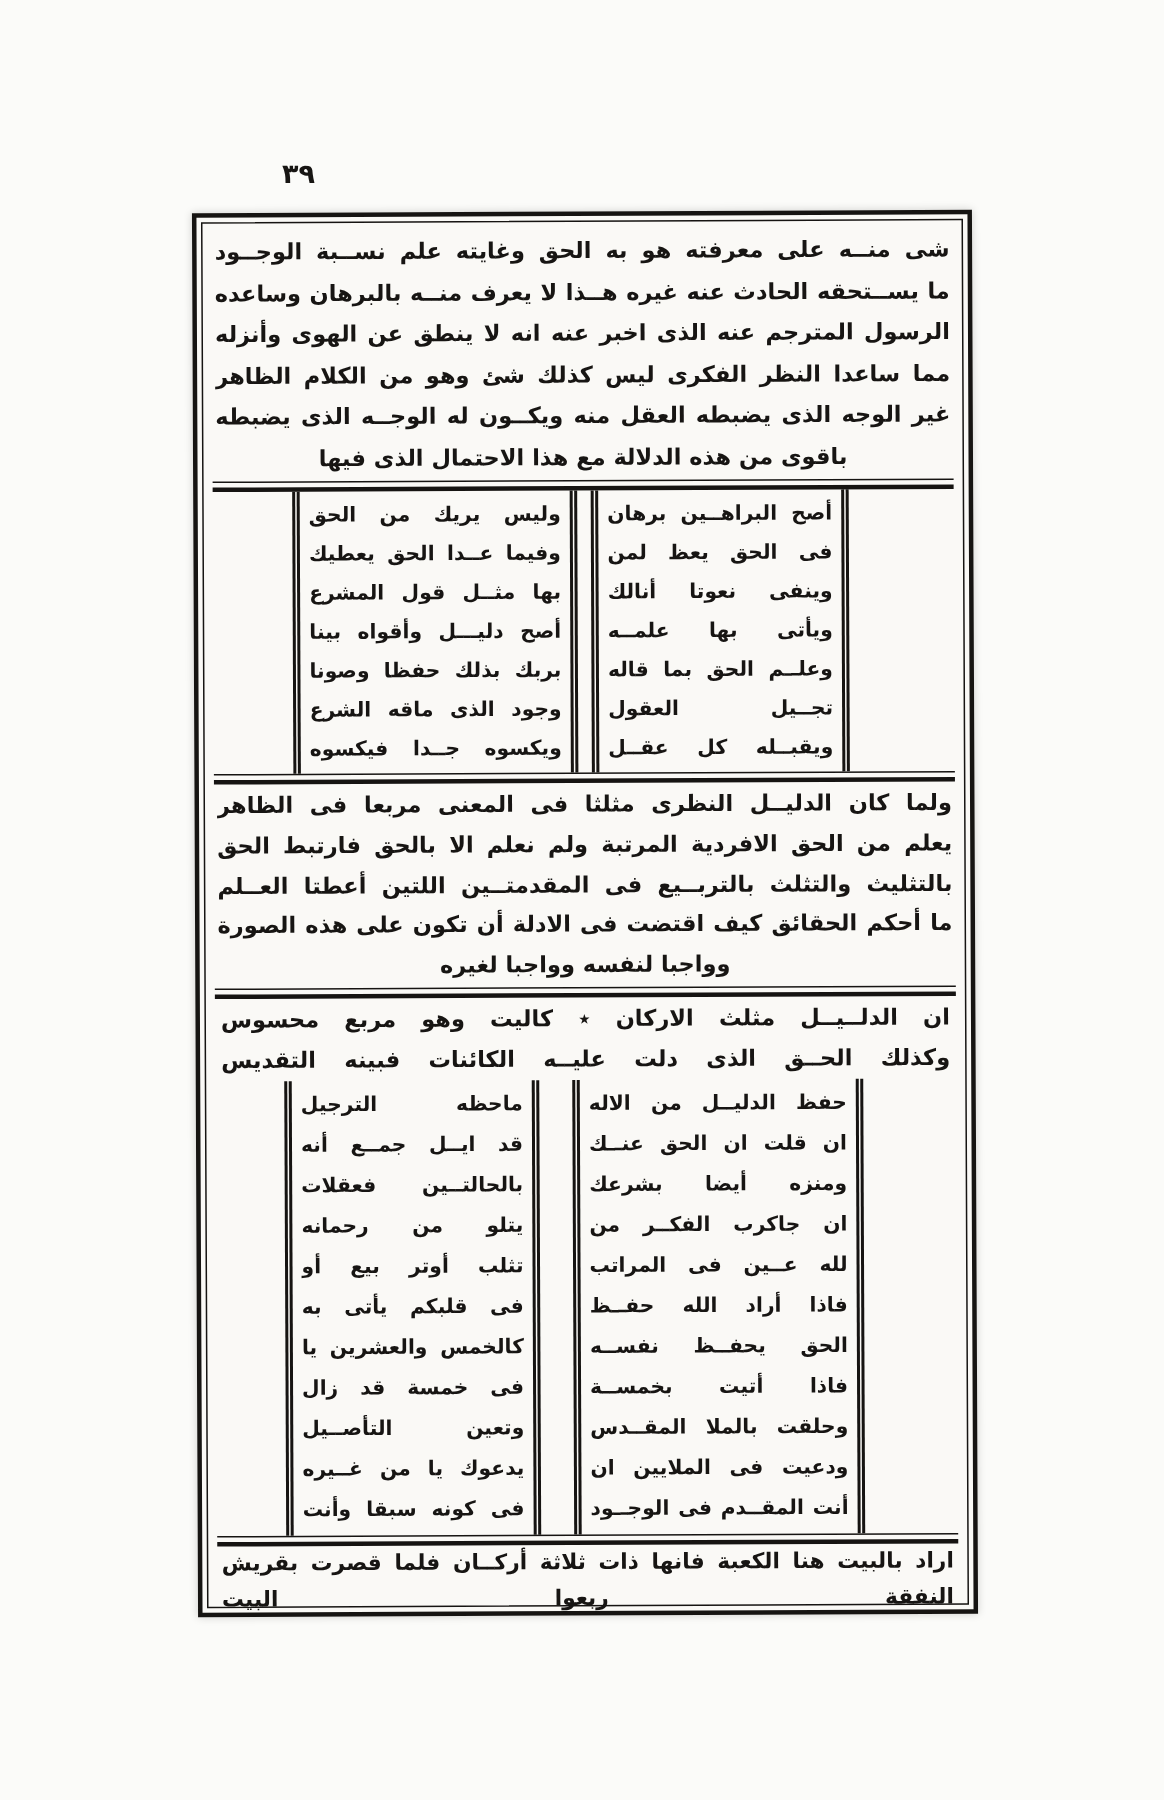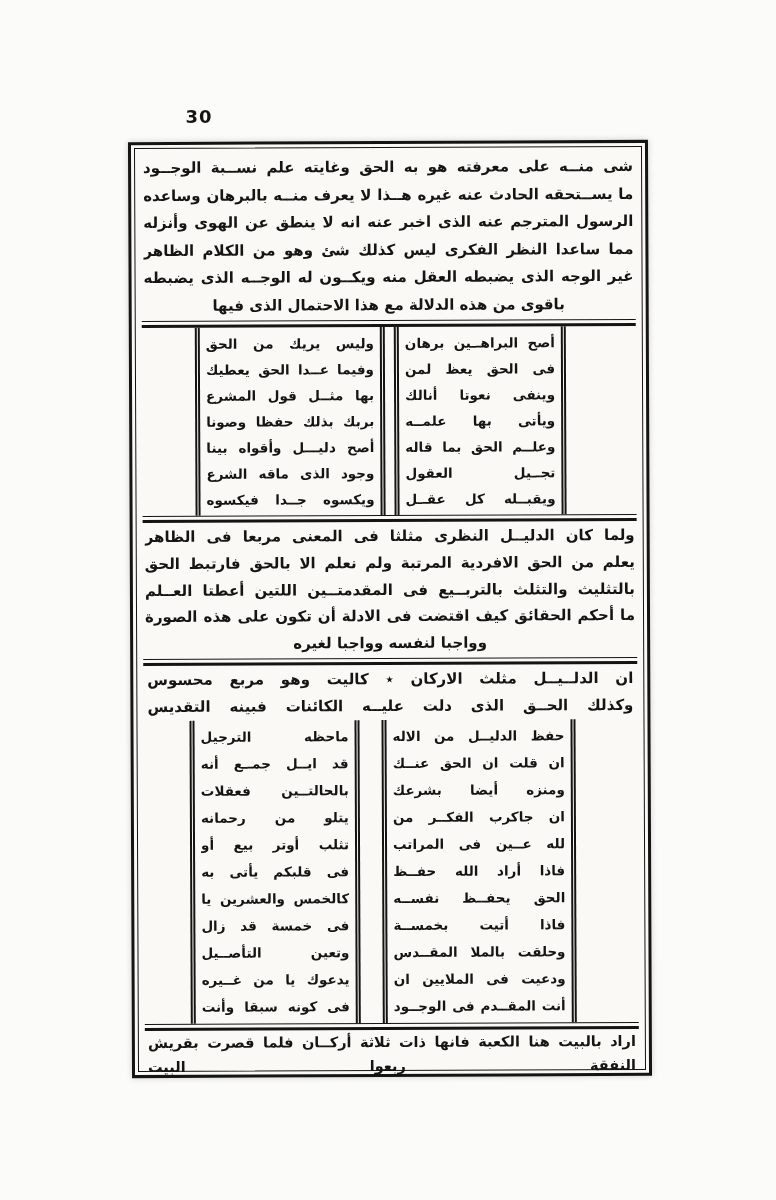--- a/index.html
+++ b/index.html
@@ -105,21 +105,21 @@
     flex: 1;
     display: flex;
     align-items: center;
     padding: 0 3px;
   }
   .footer-strip .t-line { width: 100%; font-size: 14.5px; line-height: 24px; }
 </style>
 </head>
 <body>
 
-<div class="page-number">30</div>
+<div class="page-number">٣٩</div>
 
 <div class="frame">
   <div class="frame-inner">
 
     <div class="prose">
 
     <div class="t-line">شى منــه على معرفته هو به الحق وغايته علم نســبة الوجــود اليــه وان عينه عين وجــوده ونفى</div>
         <div class="t-line">ما يســتحقه الحادث عنه غيره هــذا لا يعرف منــه بالبرهان وساعده الشرع وهو ما أوحى به الى</div>
         <div class="t-line">الرسول المترجم عنه الذى اخبر عنه انه لا ينطق عن الهوى وأنزله فى الكون منزلته فما أنطقه به</div>
         <div class="t-line">مما ساعدا النظر الفكرى ليس كذلك شئ وهو من الكلام الظاهر الذى يمكن أن يكون له وجه</div>
@@ -138,22 +138,22 @@
           <div class="v-line">ويأتى بها علمــه ظاهــرا</div>
           <div class="v-line">وعلــم الحق بما قاله</div>
           <div class="v-line">تجــيل العقول ببرهانها</div>
           <div class="v-line">ويقبــله كل عقــل سليم</div>
         </div>
       <div class="col-box col-left">
 
       <div class="v-line">وليس يريك من الحق عينــا</div>
           <div class="v-line">وفيما عــدا الحق يعطيك كونا</div>
           <div class="v-line">بها مثــل قول المشرع أينا</div>
+          <div class="v-line">أصح دليـــل وأقواه بينا</div>
           <div class="v-line">بربك بذلك حفظا وصونا</div>
-          <div class="v-line">أصح دليـــل وأقواه بينا</div>
           <div class="v-line">وجود الذى ماقه الشرع عونا</div>
           <div class="v-line">ويكسوه جــدا فيكسوه زينا</div>
         </div>
     </div>
 
     <div class="divider"></div>
 
     <div class="prose mid">
 
     <div class="t-line">ولما كان الدليــل النظرى مثلثا فى المعنى مربعا فى الظاهر والتثليث فرد والتربــيع شفع لذلك لم</div>

